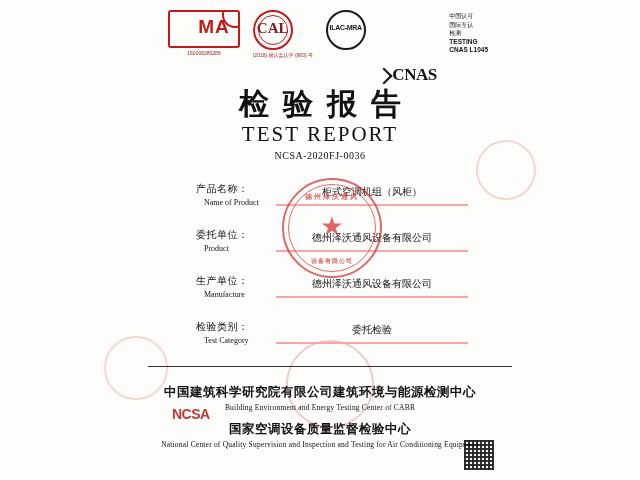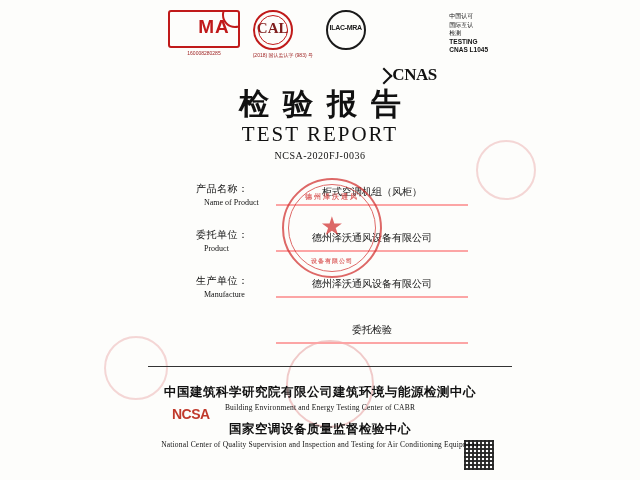--- a/index.html
+++ b/index.html
@@ -437,20 +437,24 @@
 
     <div class="field-row">
       <div class="field-label">
         <span class="cn">生产单位：</span>
         <span class="en">Manufacture</span>
       </div>
       <div class="field-value">德州泽沃通风设备有限公司</div>
     </div>
 
     <div class="field-row">
+      <div class="field-label">
+        <span class="cn">检验类别：</span>
+        <span class="en">Test Category</span>
+      </div>
       <div class="field-value">委托检验</div>
     </div>
 
   </div>
 
   <div class="seal">
     <div class="seal-arc-top">德州泽沃通风</div>
     <div class="star">★</div>
     <div class="seal-arc-bottom">设备有限公司</div>
   </div>

